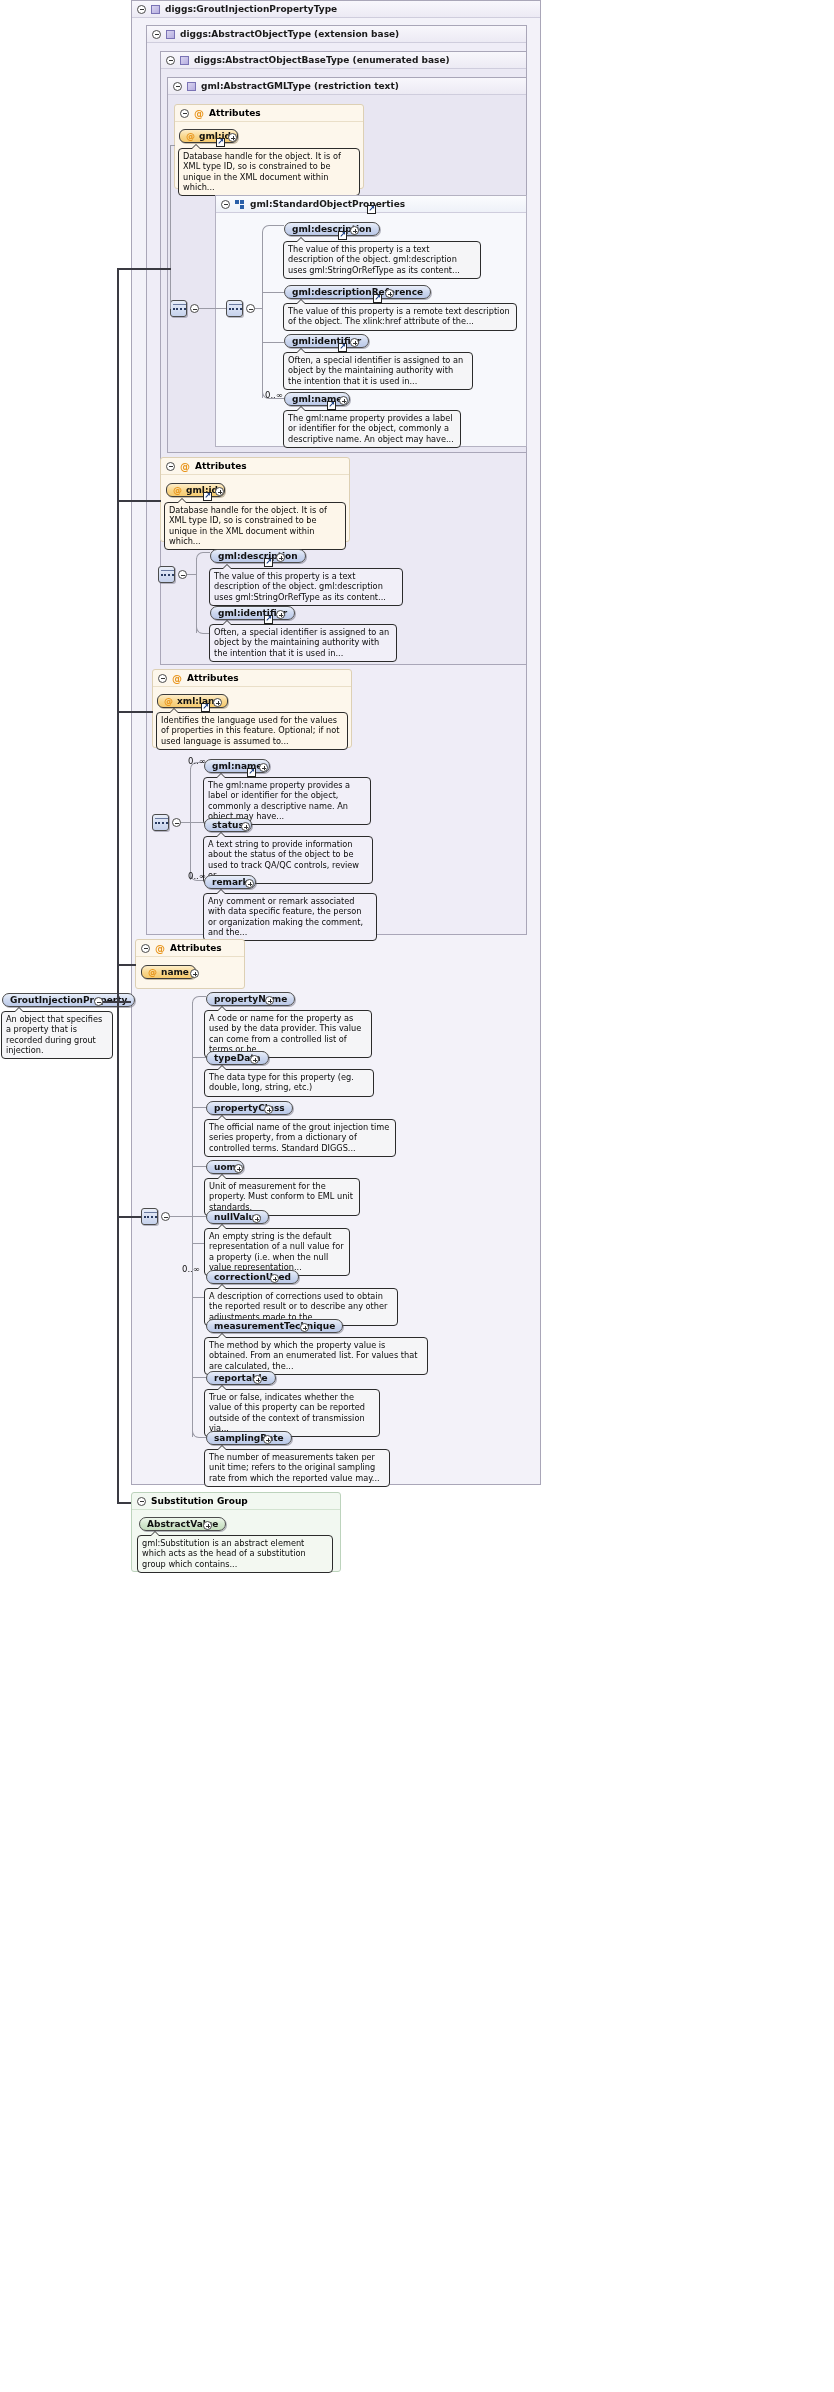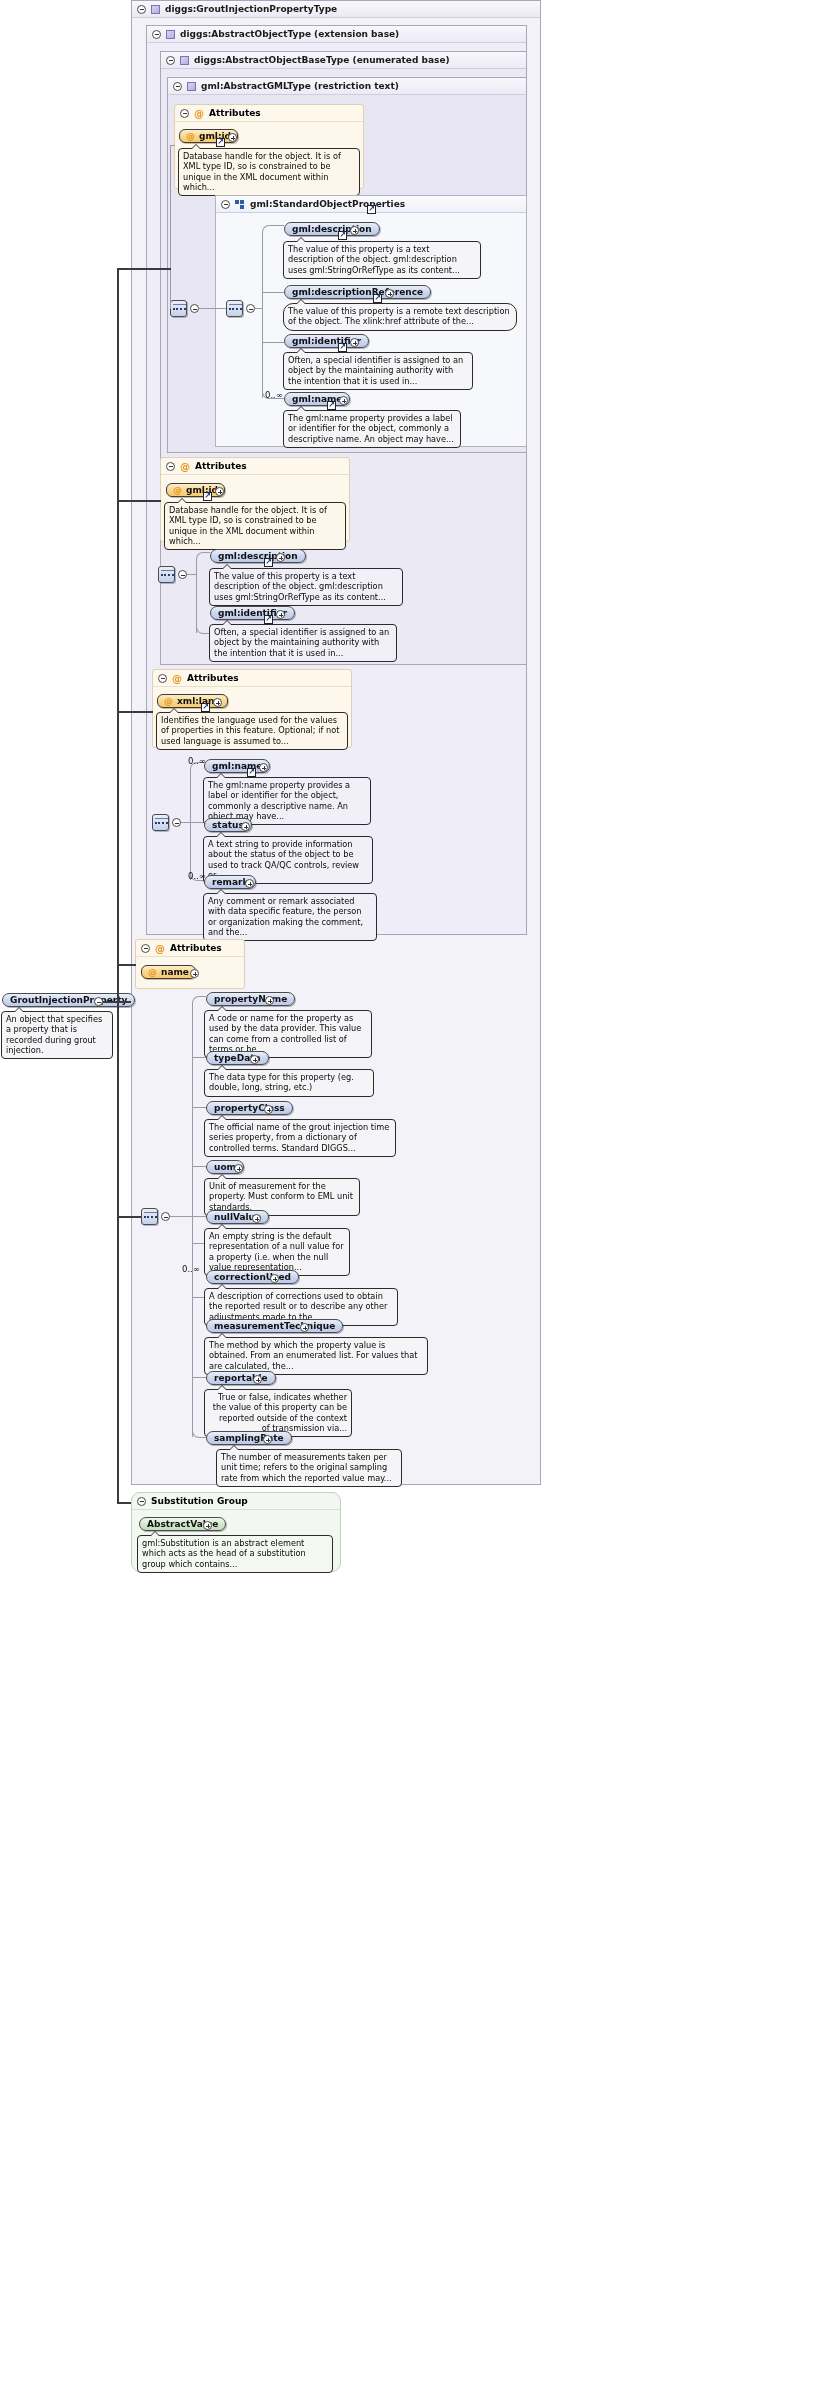--- a/index.html
+++ b/index.html
@@ -47,21 +47,21 @@
     border-bottom:1px solid #eadfc8;
     font-weight:bold; font-size:9px;
   }
   .at-sign { color:#e8951d; font-weight:bold; font-size:10px; }
 
   
   .subbox {
     position:absolute;
     border:1px solid #bcd3bc;
     background:#f2f8f1;
-    border-radius:9px;
+    border-radius:3px;
   }
   .subbox-hdr {
     height:17px; display:flex; align-items:center; gap:5px;
     padding-left:5px; font-weight:bold; font-size:9px;
     border-bottom:1px solid #d2e3d0;
   }
 
   
   .cc {
     width:9px; height:9px; border-radius:50%;
@@ -283,21 +283,21 @@
 </div>
 <span class="jumpbadge" style="left:338px; top:231px;"></span>
 <span class="cc plus" style="position:absolute; left:350px; top:226px;"></span>
 <div class="doc grey" style="left:283px; top:241px; width:198px;">The value of this property is a text description of the object. gml:description uses gml:StringOrRefType as its content...</div>
 
 <div class="pill" style="left:284px; top:285px;">
   <span>gml:descriptionReference</span>
 </div>
 <span class="jumpbadge" style="left:373px; top:294px;"></span>
 <span class="cc plus" style="position:absolute; left:385px; top:289px;"></span>
-<div class="doc grey" style="left:283px; top:303px; width:234px;border-radius:10px;">The value of this property is a remote text description of the object. The xlink:href attribute of the...</div>
+<div class="doc grey" style="left:283px; top:303px; width:234px;">The value of this property is a remote text description of the object. The xlink:href attribute of the...</div>
 
 <div class="pill" style="left:284px; top:334px;">
   <span>gml:identifier</span>
 </div>
 <span class="jumpbadge" style="left:338px; top:343px;"></span>
 <span class="cc plus" style="position:absolute; left:350px; top:338px;"></span>
 <div class="doc grey" style="left:283px; top:352px; width:190px;">Often, a special identifier is assigned to an object by the maintaining authority with the intention that it is used in...</div>
 
 <span class="occ" style="left:265px; top:390px;">0..∞</span>
 <div class="pill" style="left:284px; top:392px;">
@@ -479,27 +479,27 @@
 <div class="pill" style="left:206px; top:1319px;">
   <span>measurementTechnique</span>
 </div>
 <span class="cc plus" style="position:absolute; left:300px; top:1323px;"></span>
 <div class="doc grey" style="left:204px; top:1337px; width:224px;">The method by which the property value is obtained. From an enumerated list. For values that are calculated, the...</div>
 
 <div class="pill" style="left:206px; top:1371px;">
   <span>reportable</span>
 </div>
 <span class="cc plus" style="position:absolute; left:253px; top:1375px;"></span>
-<div class="doc grey" style="left:204px; top:1389px; width:148px;text-align:right;">True or false, indicates whether the value of this property can be reported outside of the context of transmission via...</div>
+<div class="doc grey" style="left:204px; top:1389px; width:176px;">True or false, indicates whether the value of this property can be reported outside of the context of transmission via...</div>
 
 <div class="pill" style="left:206px; top:1431px;">
   <span>samplingRate</span>
 </div>
 <span class="cc plus" style="position:absolute; left:263px; top:1435px;"></span>
-<div class="doc grey" style="left:216px; top:1449px; width:186px;">The number of measurements taken per unit time; refers to the original sampling rate from which the reported value may...</div>
+<div class="doc grey" style="left:204px; top:1449px; width:186px;">The number of measurements taken per unit time; refers to the original sampling rate from which the reported value may...</div>
 
 <div class="subbox" style="left:131px; top:1492px; width:210px; height:80px;">
   <div class="subbox-hdr">
     <span class="cc"></span>
     <span>Substitution Group</span>
   </div>
 </div>
 <div class="pill abstractval" style="left:139px; top:1517px;">
   <span>AbstractValue</span>
 </div>

